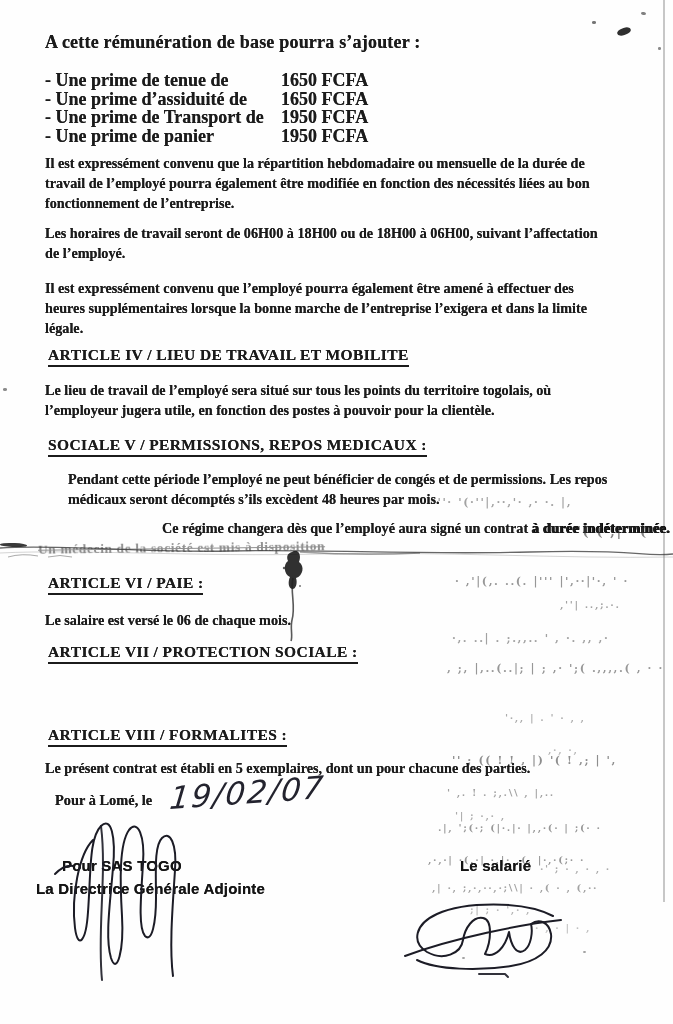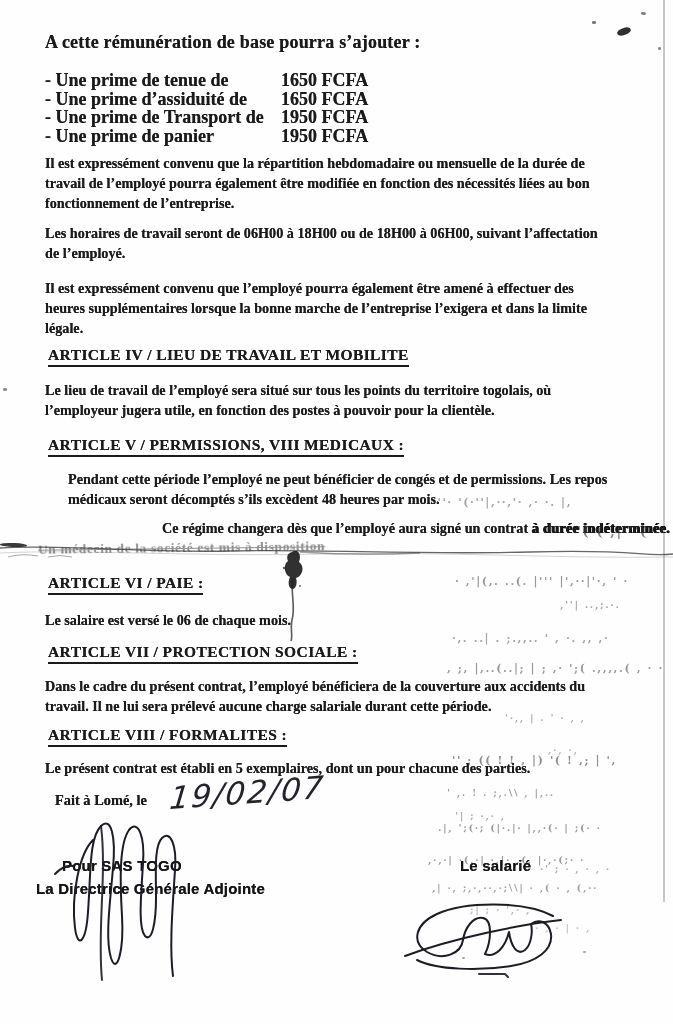--- a/index.html
+++ b/index.html
@@ -89,21 +89,21 @@
 heures supplémentaires lorsque la bonne marche de l’entreprise l’exigera et dans la limite
 légale.</div>
 
   <div class="abs" style="left:48px;top:346px;">
     <span class="art-heading">ARTICLE IV / LIEU DE TRAVAIL ET MOBILITE</span>
   </div>
   <div class="abs body-text" style="left:45px;top:380px;width:605px;">Le lieu de travail de l’employé sera situé sur tous les points du territoire togolais, où
 l’employeur jugera utile, en fonction des postes à pouvoir pour la clientèle.</div>
 
   <div class="abs" style="left:48px;top:436px;">
-    <span class="art-heading">ARTICLE V / PERMISSIONS, VIII MEDICAUX :</span>
+    <span class="art-heading">SOCIALE V / PERMISSIONS, REPOS MEDICAUX :</span>
   </div>
   <div class="abs body-text" style="left:45px;top:469px;width:612px;margin-left:23px;">Pendant cette période l’employé ne peut bénéficier de congés et de permissions. Les repos
 médicaux seront décomptés s’ils excèdent 48 heures par mois.</div>
   <div class="abs body-text" style="left:45px;top:518px;width:625px;white-space:nowrap;text-align:right;">
     <span>Ce régime changera dès que l’employé aura signé un contrat </span><span class="emph-overprint">à durée indéterminée.</span>
   </div>
   <div class="abs struck" style="left:38px;top:540px;">Un médecin de la société est mis à disposition</div>
 
   <svg class="abs" style="left:0;top:536px;" width="673" height="30">
     <path d="M0 12 C 60 8 140 17 230 15 S 420 19 530 16 S 640 21 673 18" fill="none" stroke="#343434" stroke-width="1.3" opacity="0.75"></path>
@@ -120,29 +120,27 @@
   </svg>
 
   <div class="abs" style="left:48px;top:574px;">
     <span class="art-heading">ARTICLE VI / PAIE :</span>
   </div>
   <div class="abs body-text" style="left:45px;top:610px;width:605px;">Le salaire est versé le 06 de chaque mois.</div>
 
   <div class="abs" style="left:48px;top:643px;">
     <span class="art-heading">ARTICLE VII / PROTECTION SOCIALE :</span>
   </div>
-  <div class="abs body-text" style="left:45px;top:676px;width:608px;">Dans le cadre du présent contrat, l’employé bénéficiera de la couverture aux accidents du
-travail. Il ne lui sera prélevé aucune charge salariale durant cette période.</div>
 
   <div class="abs" style="left:48px;top:726px;">
     <span class="art-heading">ARTICLE VIII / FORMALITES :</span>
   </div>
   <div class="abs body-text" style="left:45px;top:758px;width:605px;">Le présent contrat est établi en 5 exemplaires, dont un pour chacune des parties.</div>
 
-  <div class="abs serif-label" style="left:55px;top:792px;">Fait à Lomé, le</div>
+  <div class="abs serif-label" style="left:55px;top:792px;">Pour à Lomé, le</div>
   <div class="abs hand-date" style="left:168px;top:780px;">19/02/07</div>
 
   <div class="abs sans-label" style="left:62px;top:857px;">Pour SAS TOGO</div>
   <div class="abs sans-label" style="left:36px;top:880px;">La Directrice Générale Adjointe</div>
 
   <svg class="abs" style="left:55px;top:810px;" width="150" height="180">
     <path class="sigstroke" d="M0 64 C 6 58 12 55 18 56"></path>
     <path class="sigstroke" d="M38 30 C 24 44 16 86 20 118 C 23 140 31 132 33 102 C 36 62 34 28 46 16 C 56 6 61 26 58 58 C 55 94 50 128 56 148 C 62 166 69 140 67 106 C 65 72 64 34 74 20 C 83 9 90 26 88 54 C 86 86 83 118 90 126 C 97 133 101 112 101 88 C 101 62 99 36 107 28 C 115 20 122 34 120 60 C 118 92 114 136 118 166"></path>
     <path class="sigstroke" d="M46 16 C 52 64 42 120 47 170" opacity="0.9"></path>
   </svg>

